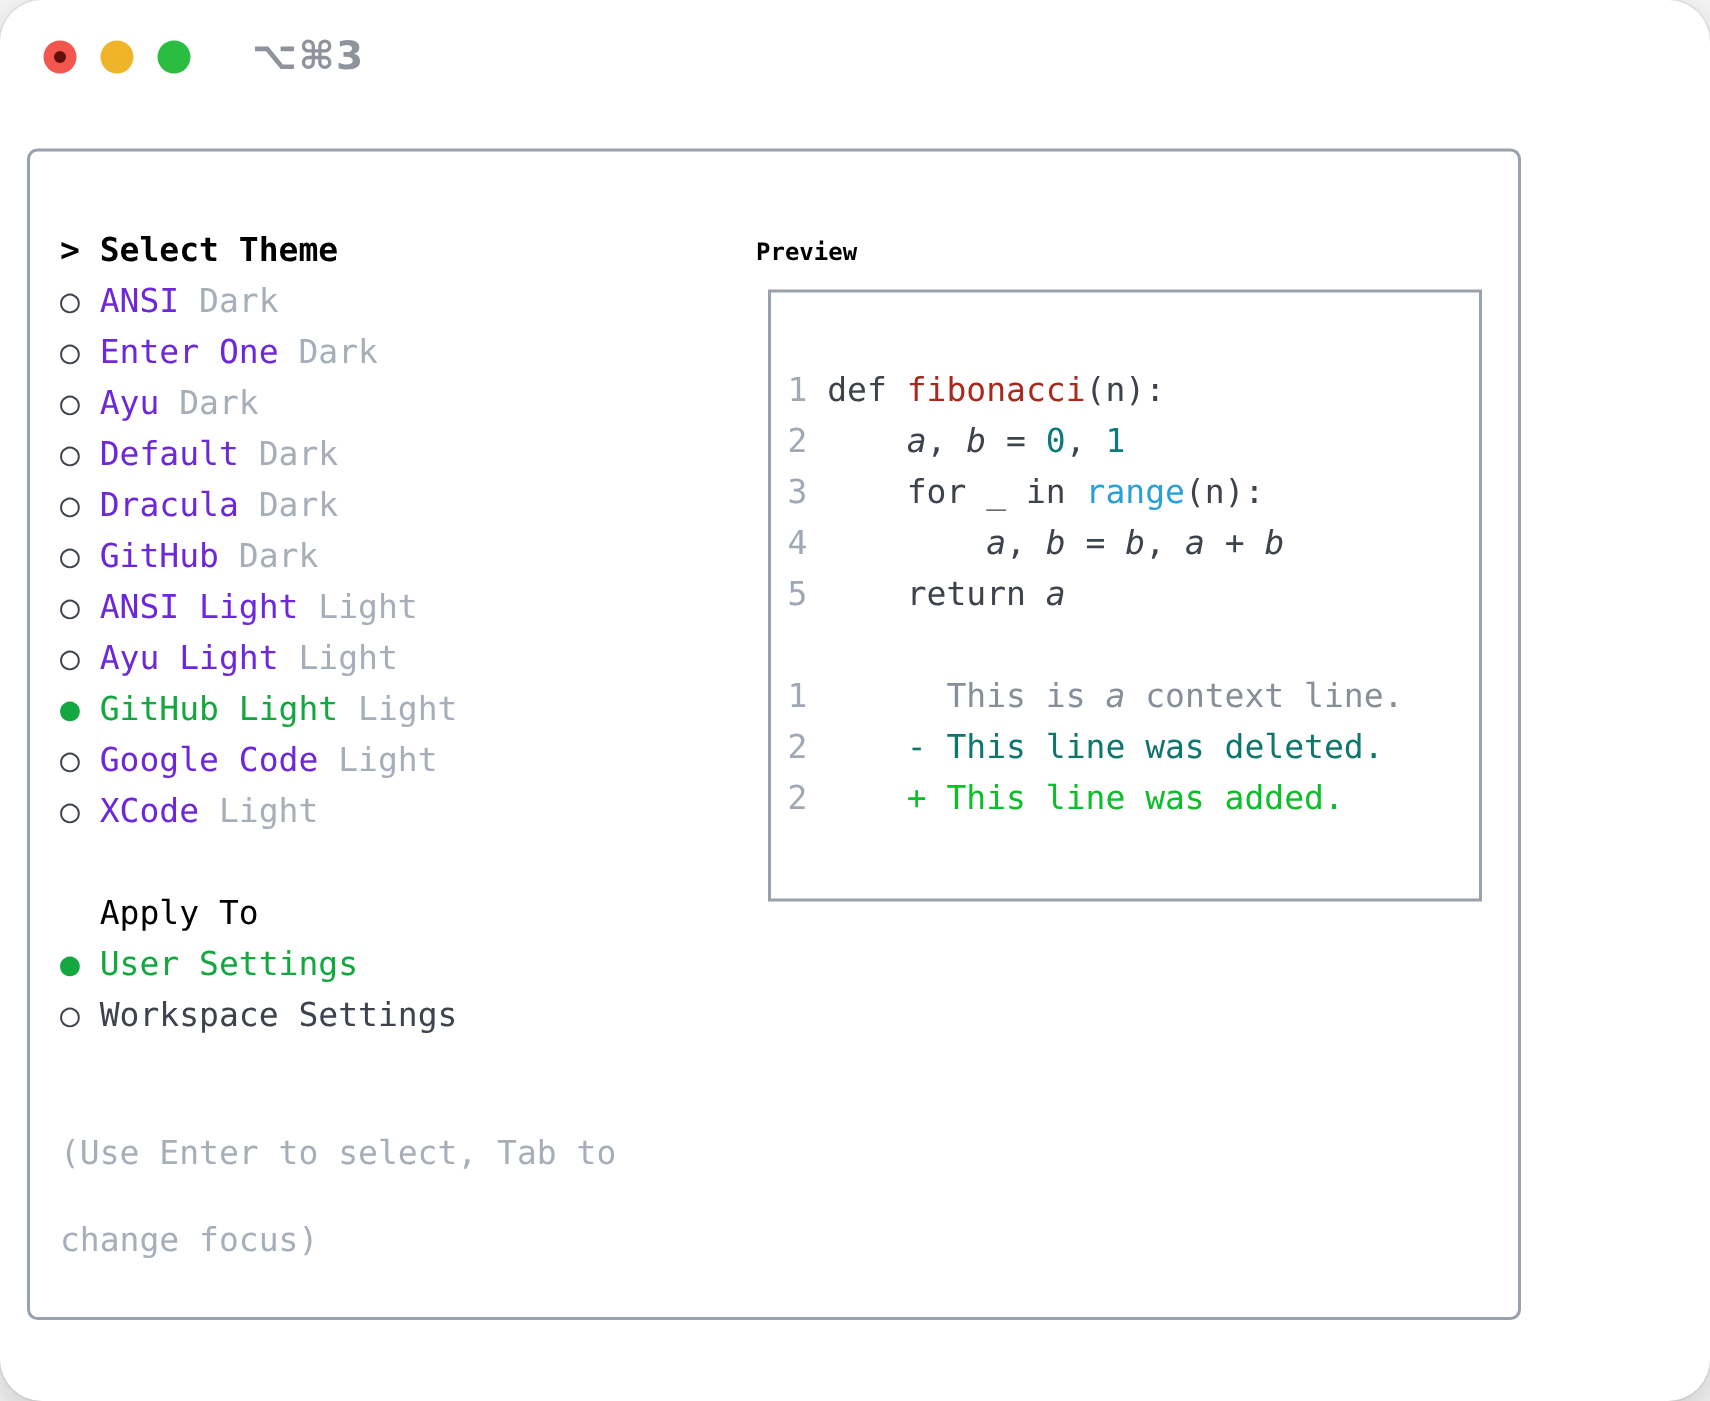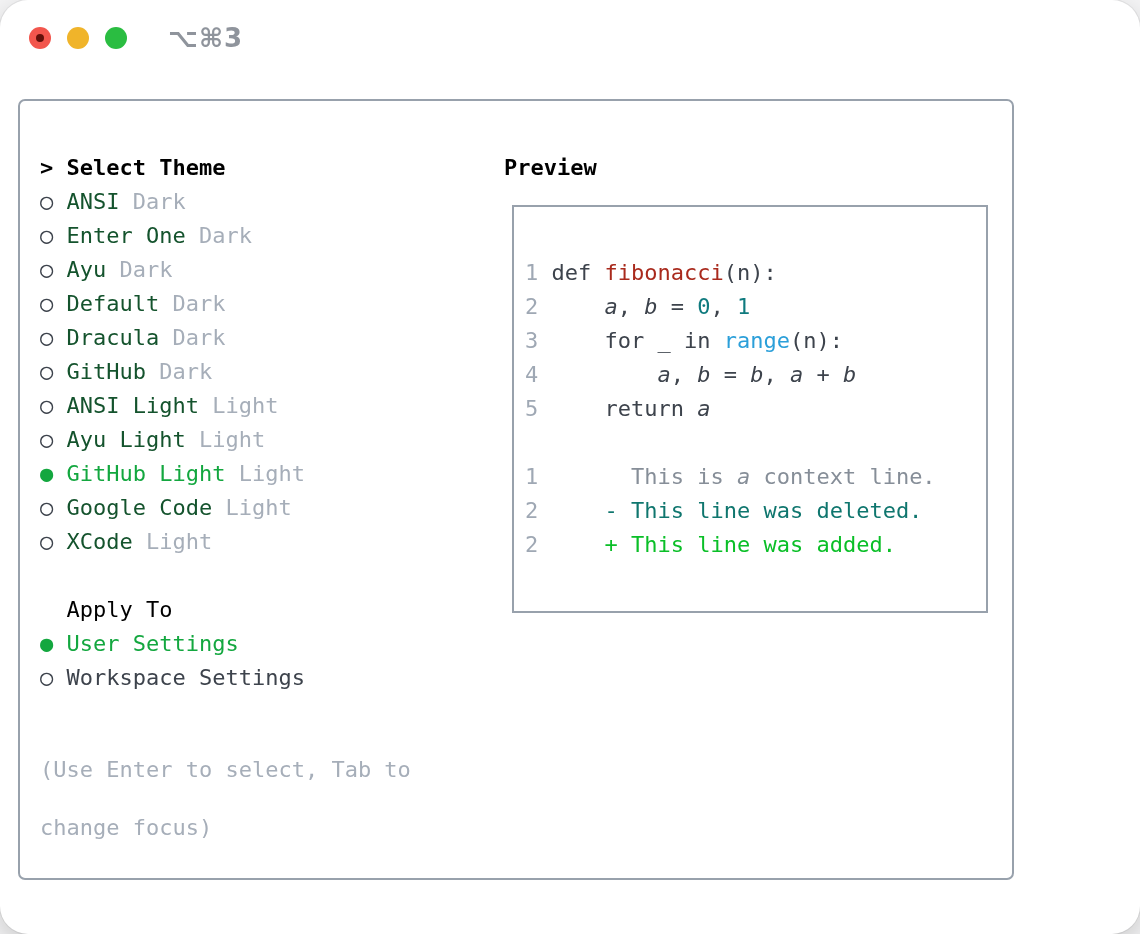--- a/index.html
+++ b/index.html
@@ -33,35 +33,35 @@
   .panel {
     position: absolute; left: 18px; top: 99px; width: 996px; height: 781px;
     background: #ffffff; border: 2px solid #98a1ac; border-radius: 7px;
   }
 
   .mono-row { white-space: pre; font-size: 22px; line-height: 34px; min-height: 34px; color: #3d434c; }
 
   
   .left-col { position: absolute; left: 20px; top: 50px; width: 440px; }
   .lhdr { font-weight: bold; color: #000000; }
-  .theme-name { color: #14532d; }
+  .theme-name { color: #6d28d9; }
   .theme-suffix { color: #a6aeb9; }
   .row.selected .bullet, .row.selected .theme-name, .row.selected .opt-label { color: #13a73f; }
   .bullet { color: #3d434c; }
   .spacer-row { height: 34px; }
   .apply-hdr { color: #000000; }
   .hint { color: #a6aeb9; margin-top: 24px; }
 
   
   .preview-label {
     position: absolute; left: 484px; top: 50px;
-    font-size: 22px; line-height: 34px; font-weight: bold; color: #000000; white-space: pre;
+    font-size: 16px; line-height: 34px; font-weight: bold; color: #000000; white-space: pre;
   }
   .preview-box {
-    position: absolute; left: 492px; top: 104px; width: 476px; height: 408px;
+    position: absolute; left: 492px; top: 92px; width: 476px; height: 408px;
     border: 2px solid #98a1ac; background: #ffffff;
     padding: 49px 0 0 11px; overflow: hidden;
   }
 
   
   .sg-num  { color: #9fa8b4; }
   .sg-code { color: #3d434c; }
   .sg-func { color: #a92a1d; }
   .sg-var  { color: #3d434c; font-style: italic; }
   .sg-lit  { color: #0f7a7e; }

